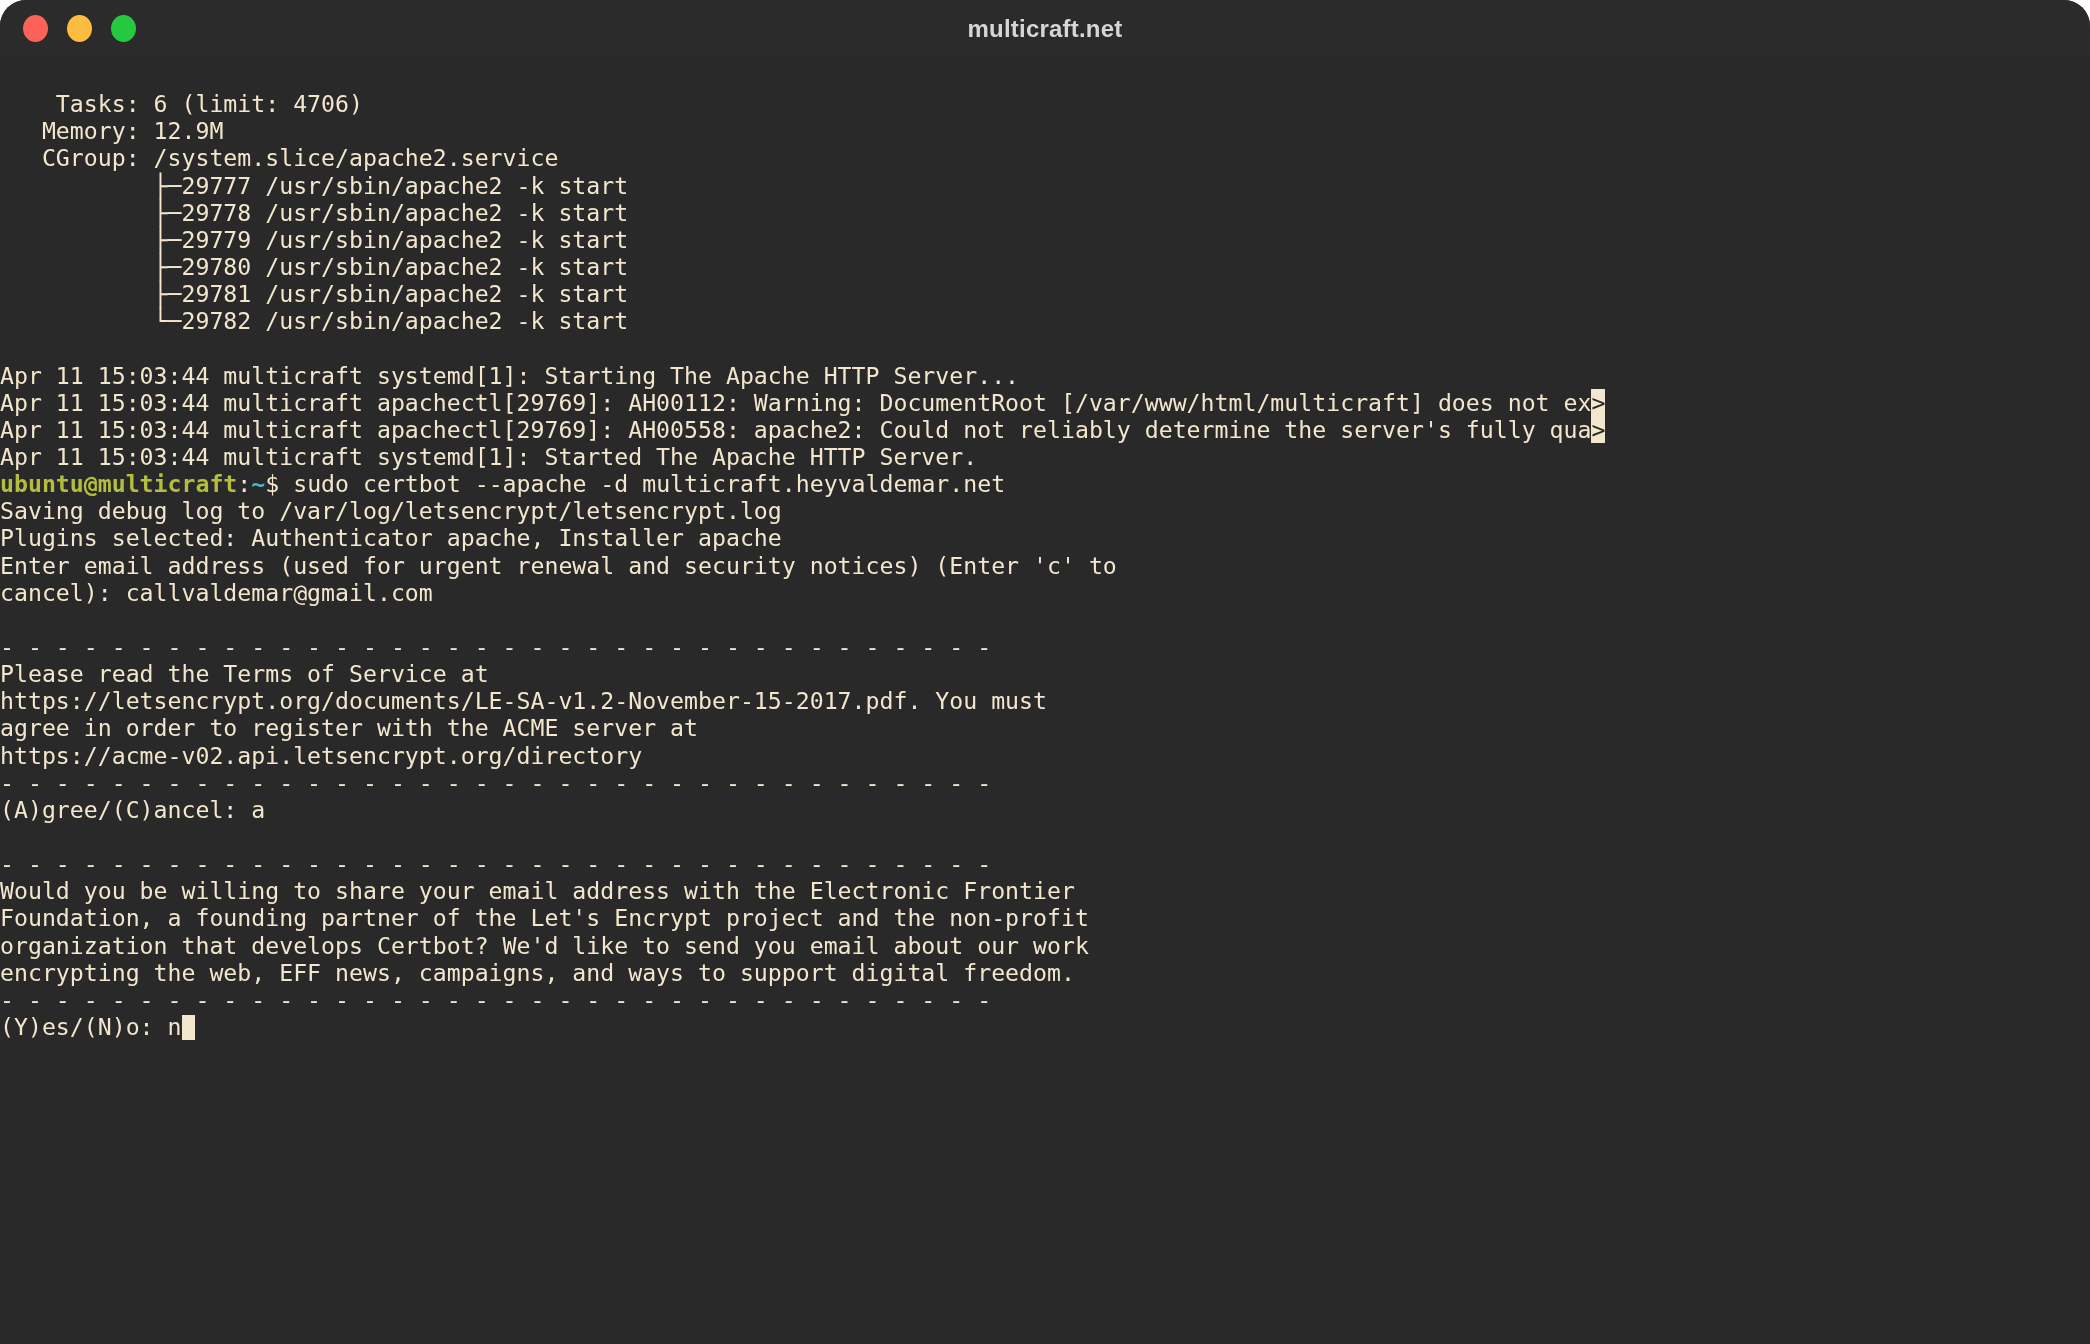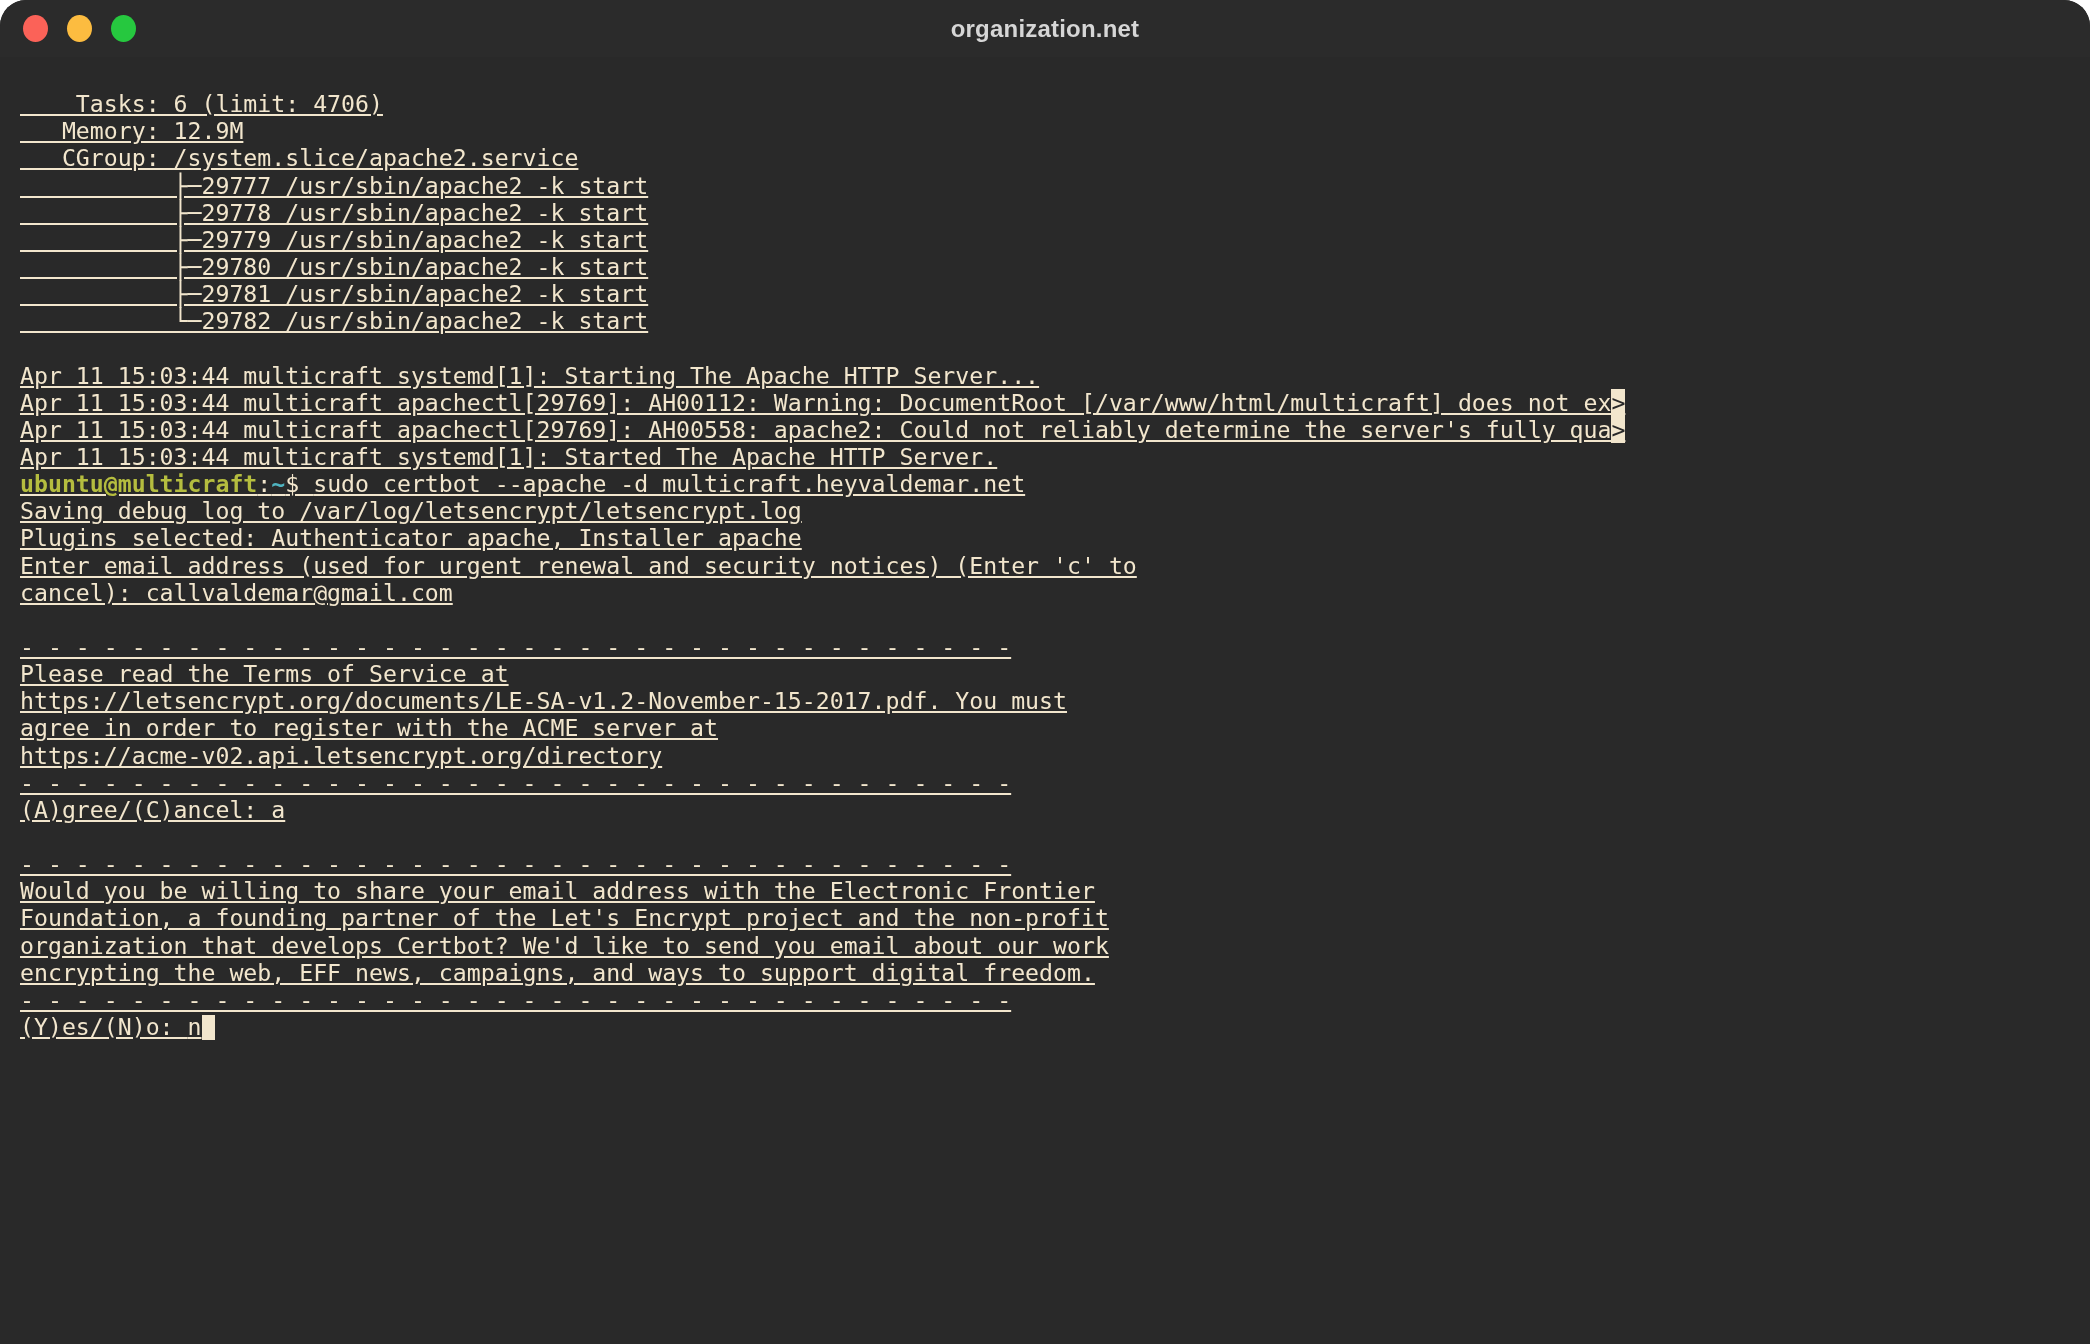--- a/index.html
+++ b/index.html
@@ -59,22 +59,21 @@
     padding: 6px 0 0 0;
     overflow: hidden;
   }
   .term {
     font-family: "DejaVu Sans Mono", "Liberation Mono", monospace;
     font-size: 23.2px;
     line-height: 27.15px;
     color: #f2e6cd;
     white-space: pre;
     letter-spacing: 0px;
-    padding-left: 20px;
-    text-decoration: underline;
+    padding-left: 0;
   }
   .row { height: 27.15px; white-space: pre; }
   .c-default { color: #f2e6cd; }
   .c-user    { color: #b5bd3f; font-weight: bold; text-align: center; }
   .c-path    { color: #4fb3bf; font-weight: bold; }
   .c-sym     { color: #f2e6cd; }
   .inv {
     background: #f2e6cd;
     color: #292929;
   }
@@ -91,20 +90,20 @@
 <body>
 
 <div class="window">
 
   <div class="titlebar">
     <div class="traffic">
       <span class="dot red"></span>
       <span class="dot yellow"></span>
       <span class="dot green"></span>
     </div>
-    <div class="title">organization.net</div>
+    <div class="title">multicraft.net</div>
   </div>
 
   <div class="screen">
     <div class="term" id="term-body"><div class="row"><span class="c-default"></span></div><div class="row"><span class="c-default">    Tasks: 6 (limit: 4706)</span></div><div class="row"><span class="c-default">   Memory: 12.9M</span></div><div class="row"><span class="c-default">   CGroup: /system.slice/apache2.service</span></div><div class="row"><span class="c-default">           ├─29777 /usr/sbin/apache2 -k start</span></div><div class="row"><span class="c-default">           ├─29778 /usr/sbin/apache2 -k start</span></div><div class="row"><span class="c-default">           ├─29779 /usr/sbin/apache2 -k start</span></div><div class="row"><span class="c-default">           ├─29780 /usr/sbin/apache2 -k start</span></div><div class="row"><span class="c-default">           ├─29781 /usr/sbin/apache2 -k start</span></div><div class="row"><span class="c-default">           └─29782 /usr/sbin/apache2 -k start</span></div><div class="row"><span class="c-default"></span></div><div class="row"><span class="c-default">Apr 11 15:03:44 multicraft systemd[1]: Starting The Apache HTTP Server...</span></div><div class="row"><span class="c-default">Apr 11 15:03:44 multicraft apachectl[29769]: AH00112: Warning: DocumentRoot [/var/www/html/multicraft] does not ex</span><span class="inv">&gt;</span></div><div class="row"><span class="c-default">Apr 11 15:03:44 multicraft apachectl[29769]: AH00558: apache2: Could not reliably determine the server's fully qua</span><span class="inv">&gt;</span></div><div class="row"><span class="c-default">Apr 11 15:03:44 multicraft systemd[1]: Started The Apache HTTP Server.</span></div><div class="row"><span class="c-user">ubuntu@multicraft</span><span class="c-sym">:</span><span class="c-path">~</span><span class="c-sym">$ </span><span class="c-default">sudo certbot --apache -d multicraft.heyvaldemar.net</span></div><div class="row"><span class="c-default">Saving debug log to /var/log/letsencrypt/letsencrypt.log</span></div><div class="row"><span class="c-default">Plugins selected: Authenticator apache, Installer apache</span></div><div class="row"><span class="c-default">Enter email address (used for urgent renewal and security notices) (Enter 'c' to</span></div><div class="row"><span class="c-default">cancel): callvaldemar@gmail.com</span></div><div class="row"><span class="c-default"></span></div><div class="row"><span class="c-default">- - - - - - - - - - - - - - - - - - - - - - - - - - - - - - - - - - - -</span></div><div class="row"><span class="c-default">Please read the Terms of Service at</span></div><div class="row"><span class="c-default">https://letsencrypt.org/documents/LE-SA-v1.2-November-15-2017.pdf. You must</span></div><div class="row"><span class="c-default">agree in order to register with the ACME server at</span></div><div class="row"><span class="c-default">https://acme-v02.api.letsencrypt.org/directory</span></div><div class="row"><span class="c-default">- - - - - - - - - - - - - - - - - - - - - - - - - - - - - - - - - - - -</span></div><div class="row"><span class="c-default">(A)gree/(C)ancel: a</span></div><div class="row"><span class="c-default"></span></div><div class="row"><span class="c-default">- - - - - - - - - - - - - - - - - - - - - - - - - - - - - - - - - - - -</span></div><div class="row"><span class="c-default">Would you be willing to share your email address with the Electronic Frontier</span></div><div class="row"><span class="c-default">Foundation, a founding partner of the Let's Encrypt project and the non-profit</span></div><div class="row"><span class="c-default">organization that develops Certbot? We'd like to send you email about our work</span></div><div class="row"><span class="c-default">encrypting the web, EFF news, campaigns, and ways to support digital freedom.</span></div><div class="row"><span class="c-default">- - - - - - - - - - - - - - - - - - - - - - - - - - - - - - - - - - - -</span></div><div class="row"><span class="c-default">(Y)es/(N)o: </span><span class="c-default">n</span><span class="cursor"></span></div></div>
   </div>
 
 </div>
 
 </body></html>

